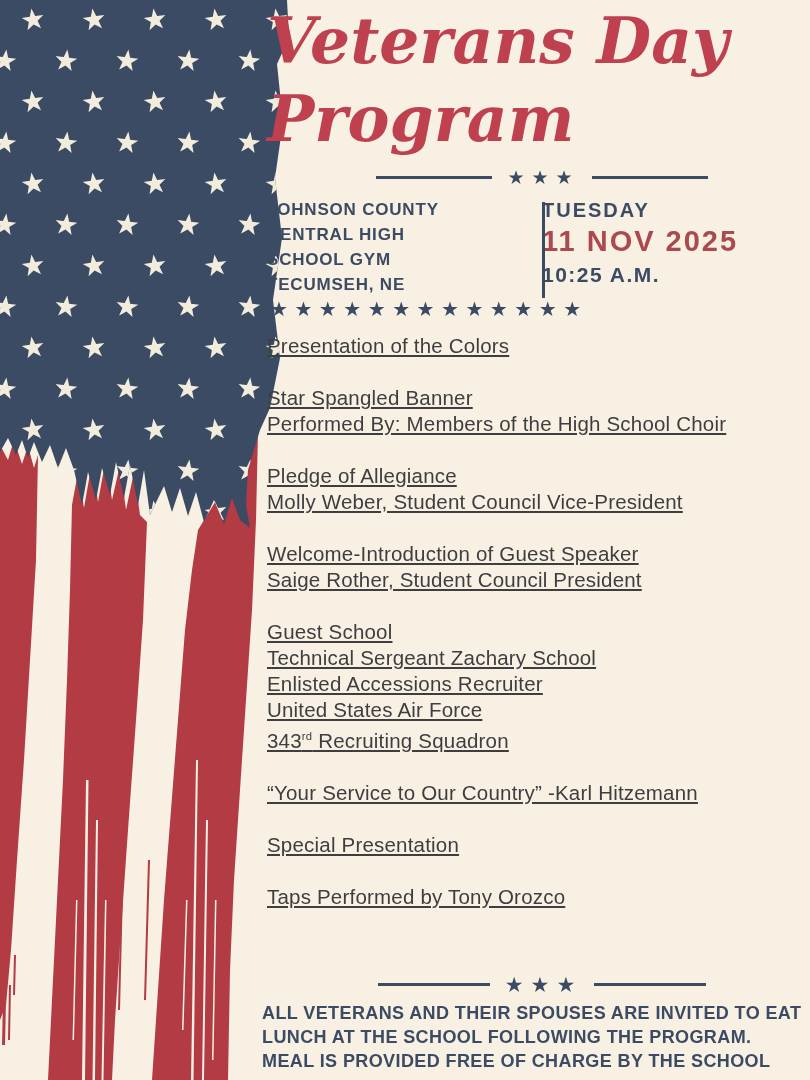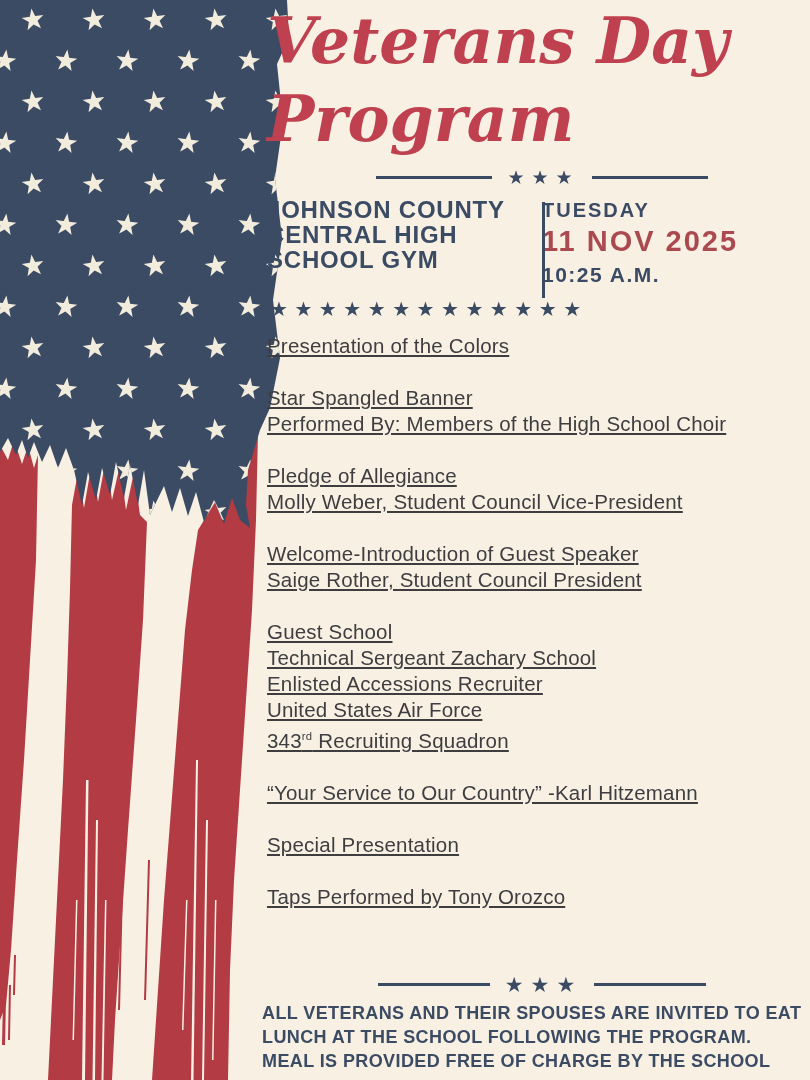--- a/index.html
+++ b/index.html
@@ -35,21 +35,21 @@
   .divider { display: flex; align-items: center; justify-content: center; gap: 12px; }
   .divider .rule { width: 116px; height: 3px; background: var(--navy); }
   .divider .divider-stars { color: var(--navy); font-size: 19px; letter-spacing: 7px; line-height: 1; text-indent: 3px; }
   .title-divider { position: absolute; top: 168px; left: 0; right: 0; }
   .footer-divider { position: absolute; top: 974px; left: 0; right: 0; }
   .footer-divider .rule { width: 112px; }
   .footer-divider .divider-stars { font-size: 21px; }
 
   .info { position: absolute; top: 194px; left: 0; right: 0; display: flex; }
   .info-col { width: 50%; }
-  .location-block { color: var(--navy); font-weight: bold; font-size: 24px; line-height: 25px; letter-spacing: 0.8px; padding-top: 3px; }
+  .location-block { color: var(--navy); font-weight: bold; font-size: 17px; line-height: 25px; letter-spacing: 0.8px; padding-top: 3px; }
   .when-block { padding-top: 3px; }
   .event-day { color: var(--navy); font-weight: bold; font-size: 20px; line-height: 26px; letter-spacing: 2px; }
   .event-date { color: var(--date-red); font-weight: bold; font-size: 29px; line-height: 37px; letter-spacing: 2px; }
   .event-time { color: var(--navy); font-weight: bold; font-size: 21px; line-height: 29px; letter-spacing: 1.5px; }
   .info-divider { position: absolute; left: 50%; top: 202px; width: 3px; height: 96px; background: var(--navy); }
 
   .star-row { position: absolute; top: 297px; left: 0; right: 0; color: var(--navy);
     font-size: 20px; letter-spacing: 6.5px; line-height: 24px; text-indent: 3px; }
 
   .program-list { position: absolute; top: 333px; left: 0; right: 0; color: var(--text); }
@@ -123,20 +123,21 @@
     <span class="rule"></span>
     <span class="divider-stars">★★★</span>
     <span class="rule"></span>
   </div>
 
   <div class="info">
     <div class="info-col location-block">
         <div>JOHNSON COUNTY</div>
         <div>CENTRAL HIGH</div>
         <div>SCHOOL GYM</div>
+        <div>TECUMSEH, NE</div>
       </div>
     <div class="info-col when-block">
       <div class="event-day">TUESDAY</div>
       <div class="event-date">11 NOV 2025</div>
       <div class="event-time">10:25 A.M.</div>
     </div>
   </div>
   <div class="info-divider"></div>
 
   <div class="star-row">★★★★★★★★★★★★★</div>

